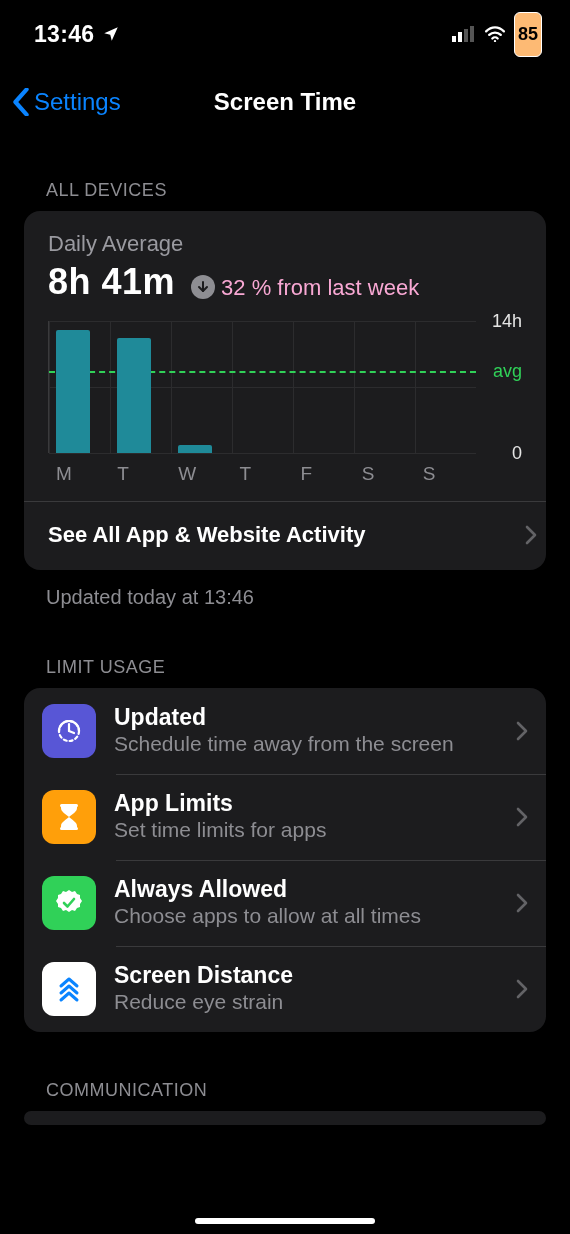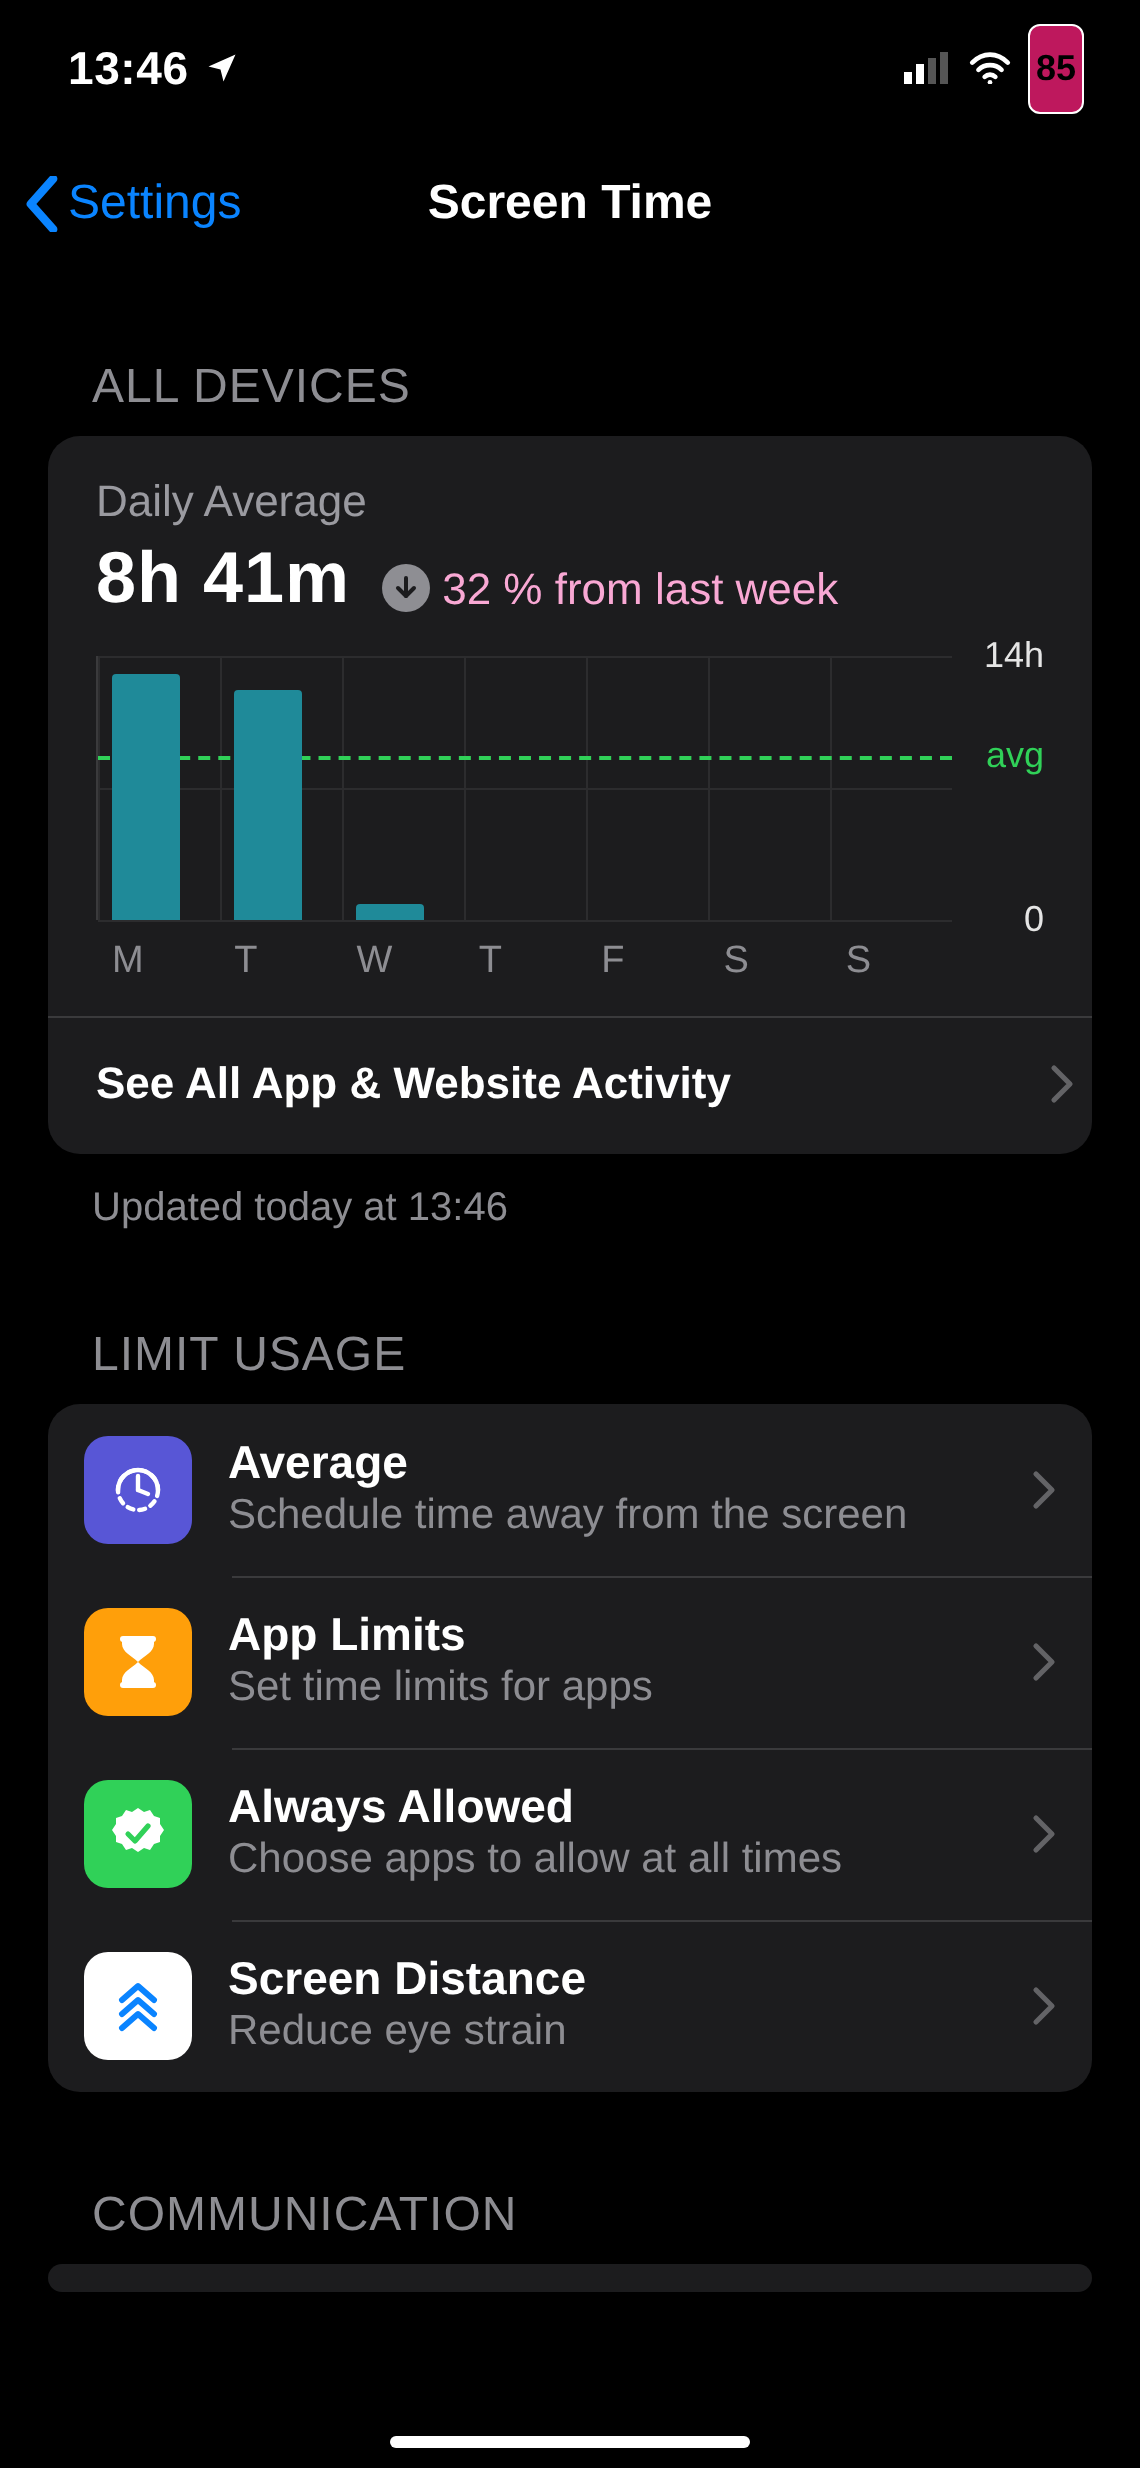--- a/index.html
+++ b/index.html
@@ -2,31 +2,31 @@
 <html><head>
 <meta charset="utf-8">
 <style>
   * { margin: 0; padding: 0; box-sizing: border-box; -webkit-font-smoothing: antialiased; }
   html, body { width: 570px; height: 1234px; background: #000; color: #fff; font-family: -apple-system, "SF Pro Text", "Helvetica Neue", Arial, sans-serif; overflow: hidden; }
 
   
   .status-bar { display: flex; justify-content: space-between; align-items: center; padding: 14px 28px 0 34px; height: 54px; }
   .status-left { display: flex; align-items: center; gap: 8px; font-size: 23px; font-weight: 600; letter-spacing: 0.3px; }
   .status-right { display: flex; align-items: center; gap: 8px; }
-  .battery-box { display: flex; align-items: center; border: 1.5px solid #fff; border-radius: 6px; padding: 11px 3px; font-size: 18px; font-weight: 700; background:#be185d; color:#000;}
+  .battery-box { display: flex; align-items: center; border: 1.5px solid #fff; border-radius: 6px; padding: 11px 3px; font-size: 18px; font-weight: 700; background:#fdba74; color:#000;}
   .location-icon svg, .cell-icon svg, .wifi-icon svg { display: block; }
 
   
   .nav { position: relative; display: flex; align-items: center; height: 60px; margin-top: 18px; }
   .nav-back { display: flex; align-items: center; gap: 4px; color: #0a84ff; font-size: 24px; padding-left: 12px; }
   .nav-back svg { display:block; }
   .nav-title { position: absolute; left: 0; right: 0; text-align: center; font-size: 24px; font-weight: 600; color: #fff; pointer-events: none;}
   
   
-  .section-header { color:#8d8d92; font-size:24px; font-weight:500; letter-spacing:0.5px; text-transform: uppercase; padding: 0 46px 10px; }
+  .section-header { color:#8d8d92; font-size:18px; font-weight:500; letter-spacing:0.5px; text-transform: uppercase; padding: 0 46px 10px; }
   .content { padding-top: 48px; }
 
   
   .panel { background:#1c1c1e; border-radius: 16px; margin: 0 24px; }
   .panel-pad { padding: 20px 24px 0 24px; }
   .daily-label { color:#9a9aa0; font-size:22px; }
   .daily-value { display:flex; align-items:baseline; gap: 16px; margin-top:4px; }
   .big-num { font-size:36px; font-weight:700; letter-spacing:0.5px; }
   .trend { display:flex; gap:6px; color:#f9a8d4; font-size:22px; }
   .trend-badge { width:24px; height:24px; border-radius:50%; background:#8e8e93; display:flex; align-items:center; justify-content:center; }
@@ -207,21 +207,21 @@
     <div class="row">
       <div class="row-icon ic-downtime">
         <svg width="30" height="30" viewBox="0 0 30 30" fill="none" stroke="#fff" stroke-width="2.2" stroke-linecap="round">
           <circle cx="15" cy="15" r="10" stroke-dasharray="3 3"></circle>
           <circle cx="15" cy="15" r="10" stroke-dasharray="32 100" stroke-dashoffset="-31"></circle>
           <line x1="15" y1="15" x2="15" y2="8"></line>
           <line x1="15" y1="15" x2="20" y2="17"></line>
         </svg>
       </div>
       <div class="row-body">
-        <div class="row-title">Average</div>
+        <div class="row-title">Updated</div>
         <div class="row-sub">Schedule time away from the screen</div>
       </div>
       <span class="chev">
         <svg width="12" height="20" viewBox="0 0 12 20" fill="none" stroke="#636366" stroke-width="2.6" stroke-linecap="round" stroke-linejoin="round">
             <polyline points="2,2 10,10 2,18"></polyline>
           </svg>
       </span>
     </div>
 
     <div class="row">

